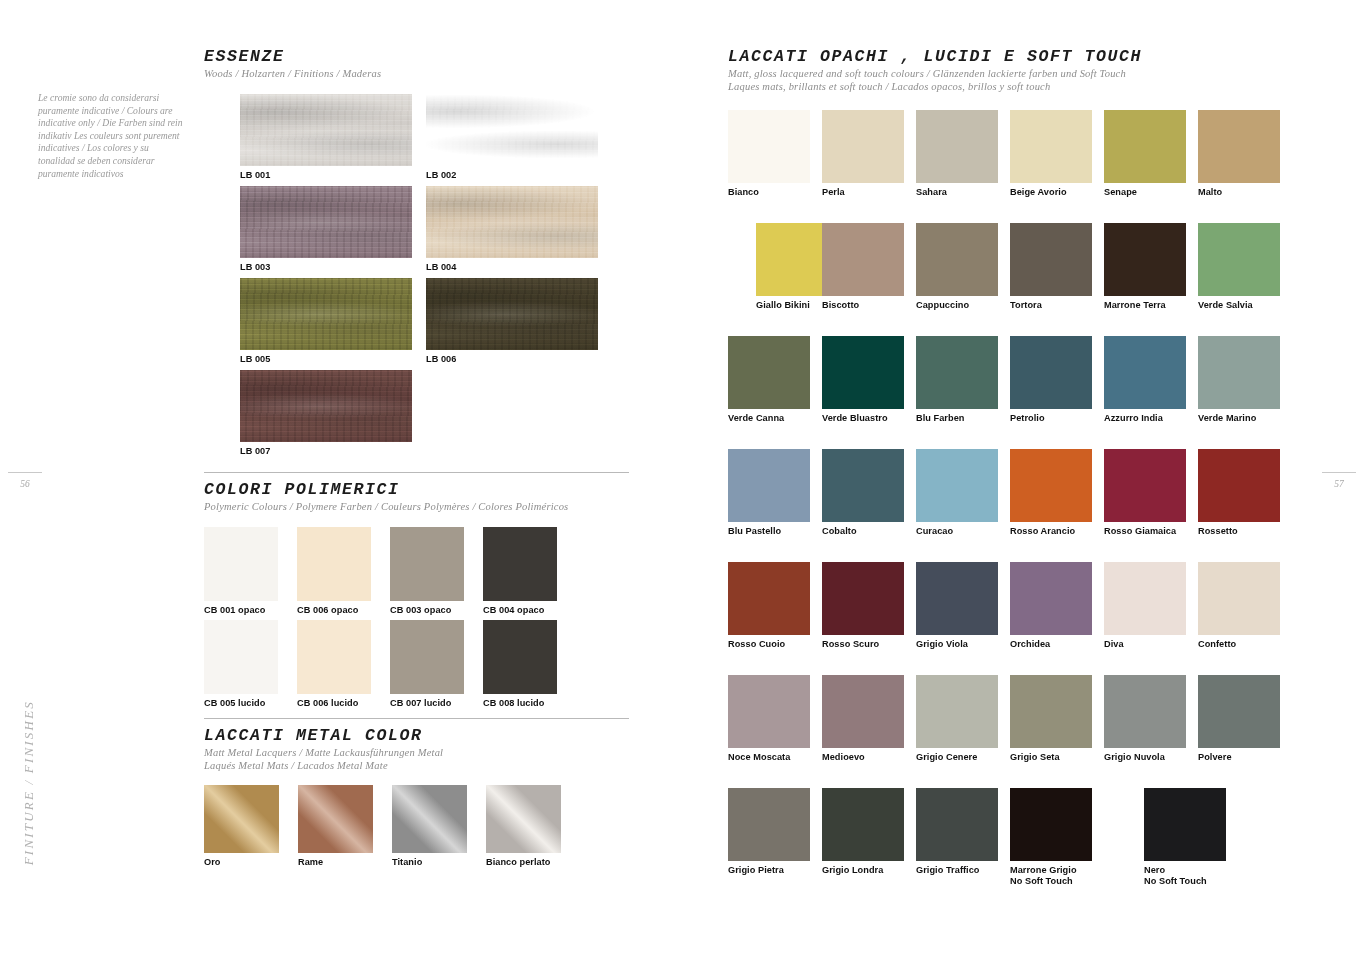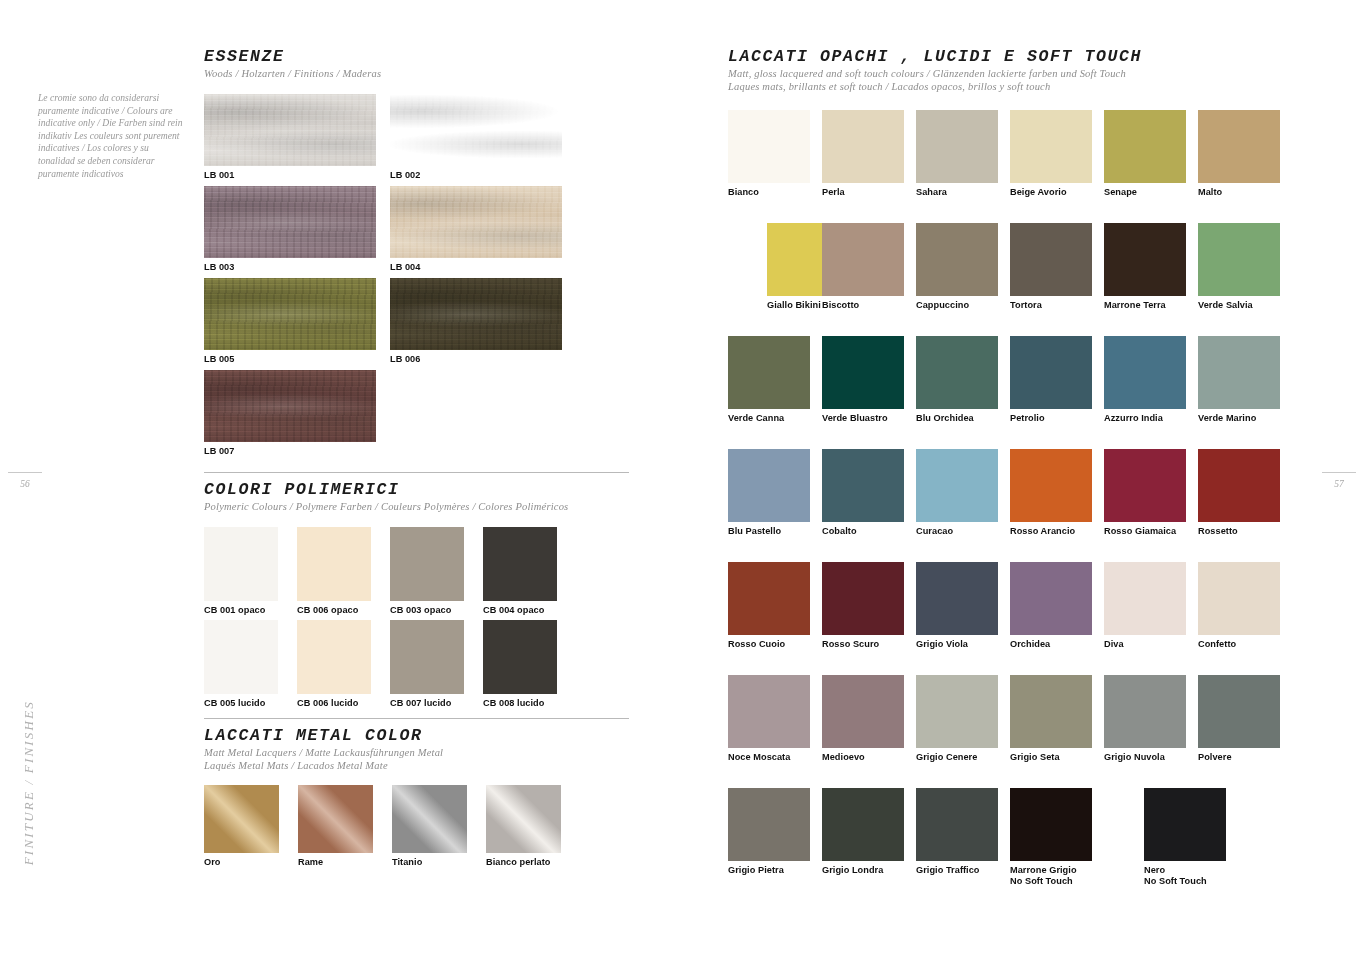--- a/index.html
+++ b/index.html
@@ -96,21 +96,21 @@
     <span>56</span>
   </div>
   <div class="folio folio-r">
     <div class="bar"></div>
     <span>57</span>
   </div>
 
   <section class="sec" id="sec-essenze">
     <div class="sec-title">ESSENZE</div>
     <div class="sec-sub">Woods / Holzarten / Finitions / Maderas</div>
-    <div class="wood-grid" id="wood-grid" style="height: 368px;">
+    <div class="wood-grid" id="wood-grid" style="height: 368px; margin-left: 36px;">
         <div class="wood-cell" style="left: 0px; top: 0px;">
           <div class="wood-sw" style="background: linear-gradient(178deg, rgb(227, 224, 220) 0%, rgb(207, 203, 198) 45%, rgb(227, 224, 220) 72%, rgb(207, 203, 198) 100%);"></div>
           <div class="swatch-label">LB 001</div>
         </div>
         <div class="wood-cell" style="left: 186px; top: 0px;">
           <div class="wood-sw"></div>
           <div class="swatch-label">LB 002</div>
         </div>
         <div class="wood-cell" style="left: 0px; top: 92px;">
           <div class="wood-sw" style="background: linear-gradient(178deg, rgb(149, 129, 138) 0%, rgb(126, 106, 114) 45%, rgb(149, 129, 138) 72%, rgb(126, 106, 114) 100%);"></div>
@@ -222,21 +222,21 @@
           <div class="swatch-label">Beige Avorio</div>
         </div>
         <div class="lac-cell" style="left: 376px; top: 0px;">
           <div class="lac-sw" style="background: rgb(181, 171, 84);"></div>
           <div class="swatch-label">Senape</div>
         </div>
         <div class="lac-cell" style="left: 470px; top: 0px;">
           <div class="lac-sw" style="background: rgb(192, 162, 115);"></div>
           <div class="swatch-label">Malto</div>
         </div>
-        <div class="lac-cell" style="left: 11px; top: 113px; padding-left: 28px;">
+        <div class="lac-cell" style="left: 0px; top: 113px; padding-left: 28px;">
           <div class="lac-sw" style="background: rgb(221, 203, 83);"></div>
           <div class="swatch-label">Giallo Bikini</div>
         </div>
         <div class="lac-cell" style="left: 94px; top: 113px;">
           <div class="lac-sw" style="background: rgb(172, 146, 128);"></div>
           <div class="swatch-label">Biscotto</div>
         </div>
         <div class="lac-cell" style="left: 188px; top: 113px;">
           <div class="lac-sw" style="background: rgb(139, 127, 107);"></div>
           <div class="swatch-label">Cappuccino</div>
@@ -256,21 +256,21 @@
         <div class="lac-cell" style="left: 0px; top: 226px;">
           <div class="lac-sw" style="background: rgb(101, 108, 79);"></div>
           <div class="swatch-label">Verde Canna</div>
         </div>
         <div class="lac-cell" style="left: 94px; top: 226px;">
           <div class="lac-sw" style="background: rgb(5, 66, 58);"></div>
           <div class="swatch-label">Verde Bluastro</div>
         </div>
         <div class="lac-cell" style="left: 188px; top: 226px;">
           <div class="lac-sw" style="background: rgb(74, 107, 97);"></div>
-          <div class="swatch-label">Blu Orchidea</div>
+          <div class="swatch-label">Blu Farben</div>
         </div>
         <div class="lac-cell" style="left: 282px; top: 226px;">
           <div class="lac-sw" style="background: rgb(60, 91, 102);"></div>
           <div class="swatch-label">Petrolio</div>
         </div>
         <div class="lac-cell" style="left: 376px; top: 226px;">
           <div class="lac-sw" style="background: rgb(71, 114, 135);"></div>
           <div class="swatch-label">Azzurro India</div>
         </div>
         <div class="lac-cell" style="left: 470px; top: 226px;">

